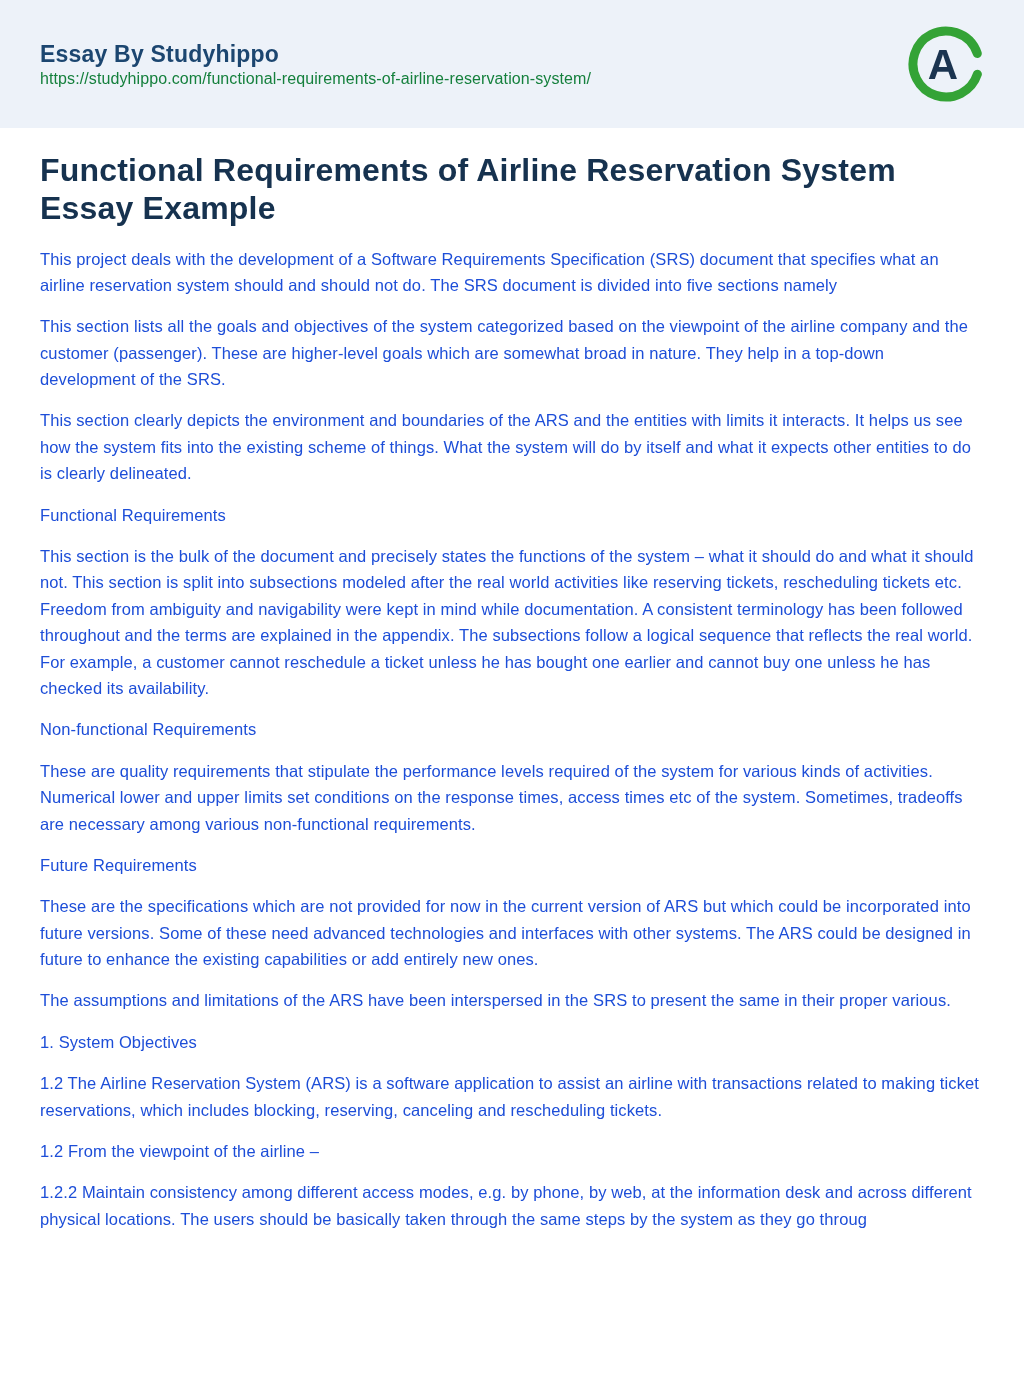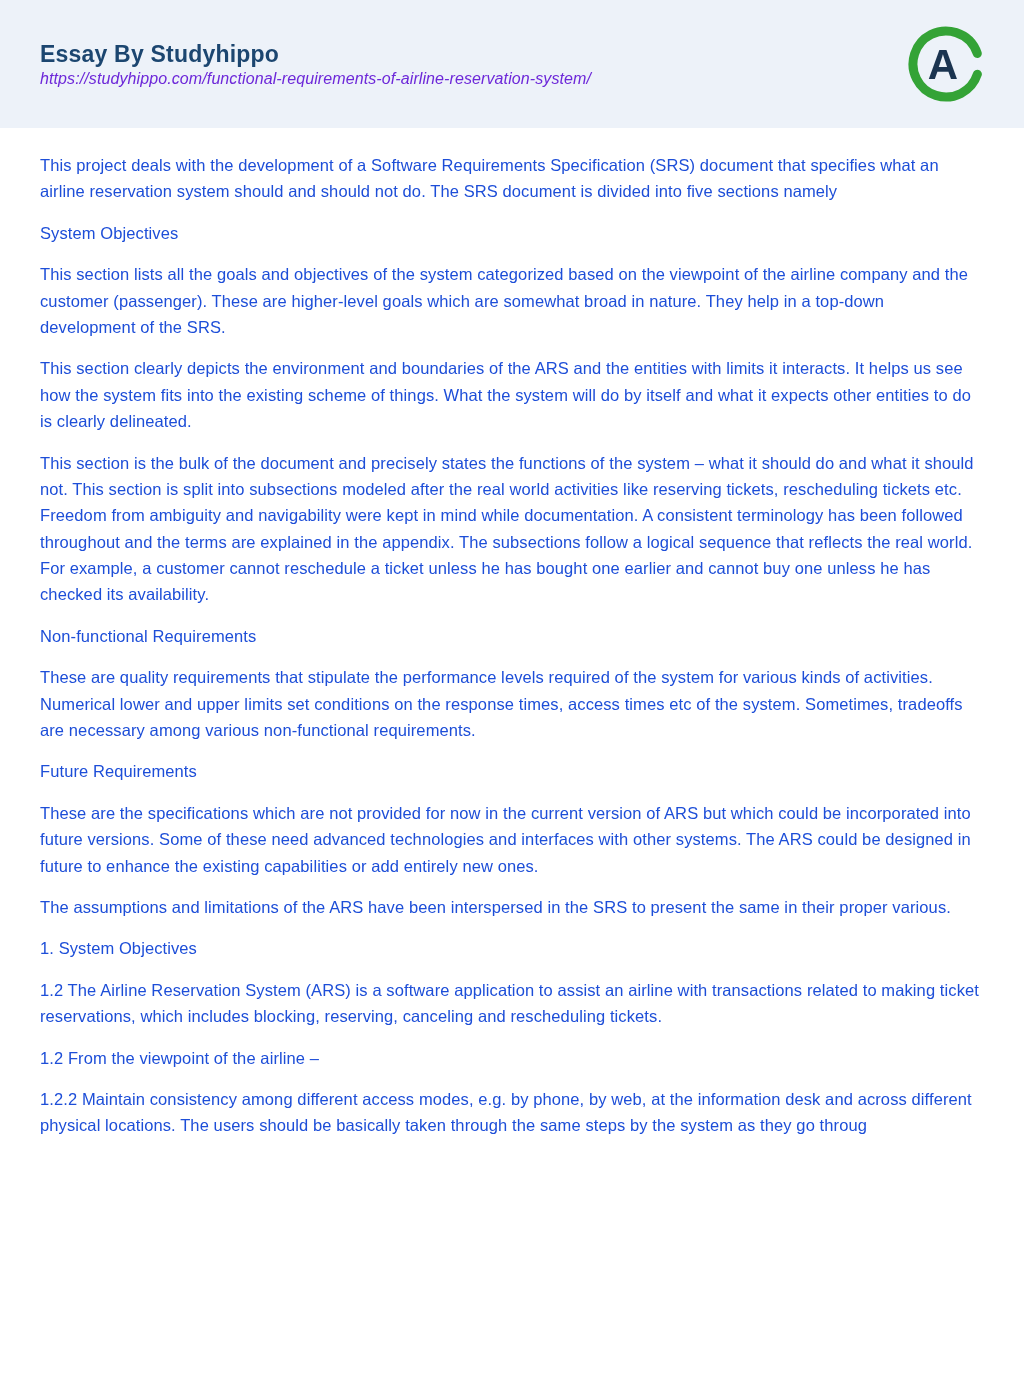--- a/index.html
+++ b/index.html
@@ -25,24 +25,23 @@
   }
   .header-text { display: flex; flex-direction: column; gap: 2px; }
   .site-title {
     font-size: 23px;
     font-weight: 700;
     color: #1c4670;
     letter-spacing: 0.2px;
   }
   .source-url {
     font-size: 16px;
-    color: #6d28d9;
+    color: #15803d;
     text-decoration: none;
     letter-spacing: 0.1px;
-    font-style: italic;
   }
   .logo-wrap {
     width: 76px;
     height: 76px;
     flex: 0 0 auto;
   }
   main.article {
     padding: 24px 40px 30px 40px;
     box-sizing: border-box;
   }
@@ -72,25 +71,26 @@
   </div>
   <div class="logo-wrap">
     <svg viewBox="0 0 76 76" width="76" height="76" aria-hidden="true">
       <circle cx="38" cy="38" r="33" fill="none" stroke="#34a336" stroke-width="9" stroke-linecap="round" stroke-dasharray="186 22" transform="rotate(18 38 38)"></circle>
       <text x="35" y="53" text-anchor="middle" font-family="Liberation Sans, sans-serif" font-size="42" font-weight="700" fill="#1b3450">A</text>
     </svg>
   </div>
 </header>
 
 <main class="article">
+  <h1 class="page-title">Functional Requirements of Airline Reservation System Essay Example</h1>
   <div class="article-body" id="article-body">
       <p class="para">This project deals with the development of a Software Requirements Specification (SRS) document that specifies what an airline reservation system should and should not do. The SRS document is divided into five sections namely</p>
-      <p class="para">System Objectives</p>
       <p class="para">This section lists all the goals and objectives of the system categorized based on the viewpoint of the airline company and the customer (passenger). These are higher-level goals which are somewhat broad in nature. They help in a top-down development of the SRS.</p>
       <p class="para">This section clearly depicts the environment and boundaries of the ARS and the entities with limits it interacts. It helps us see how the system fits into the existing scheme of things. What the system will do by itself and what it expects other entities to do is clearly delineated.</p>
+      <p class="para">Functional Requirements</p>
       <p class="para">This section is the bulk of the document and precisely states the functions of the system – what it should do and what it should not. This section is split into subsections modeled after the real world activities like reserving tickets, rescheduling tickets etc. Freedom from ambiguity and navigability were kept in mind while documentation. A consistent terminology has been followed throughout and the terms are explained in the appendix. The subsections follow a logical sequence that reflects the real world. For example, a customer cannot reschedule a ticket unless he has bought one earlier and cannot buy one unless he has checked its availability.</p>
       <p class="para">Non-functional Requirements</p>
       <p class="para">These are quality requirements that stipulate the performance levels required of the system for various kinds of activities. Numerical lower and upper limits set conditions on the response times, access times etc of the system. Sometimes, tradeoffs are necessary among various non-functional requirements.</p>
       <p class="para">Future Requirements</p>
       <p class="para">These are the specifications which are not provided for now in the current version of ARS but which could be incorporated into future versions. Some of these need advanced technologies and interfaces with other systems. The ARS could be designed in future to enhance the existing capabilities or add entirely new ones.</p>
       <p class="para">The assumptions and limitations of the ARS have been interspersed in the SRS to present the same in their proper various.</p>
       <p class="para">1. System Objectives</p>
       <p class="para">1.2 The Airline Reservation System (ARS) is a software application to assist an airline with transactions related to making ticket reservations, which includes blocking, reserving, canceling and rescheduling tickets.</p>
       <p class="para">1.2 From the viewpoint of the airline –</p>
       <p class="para">1.2.2 Maintain consistency among different access modes, e.g. by phone, by web, at the information desk and across different physical locations. The users should be basically taken through the same steps by the system as they go throug</p>

